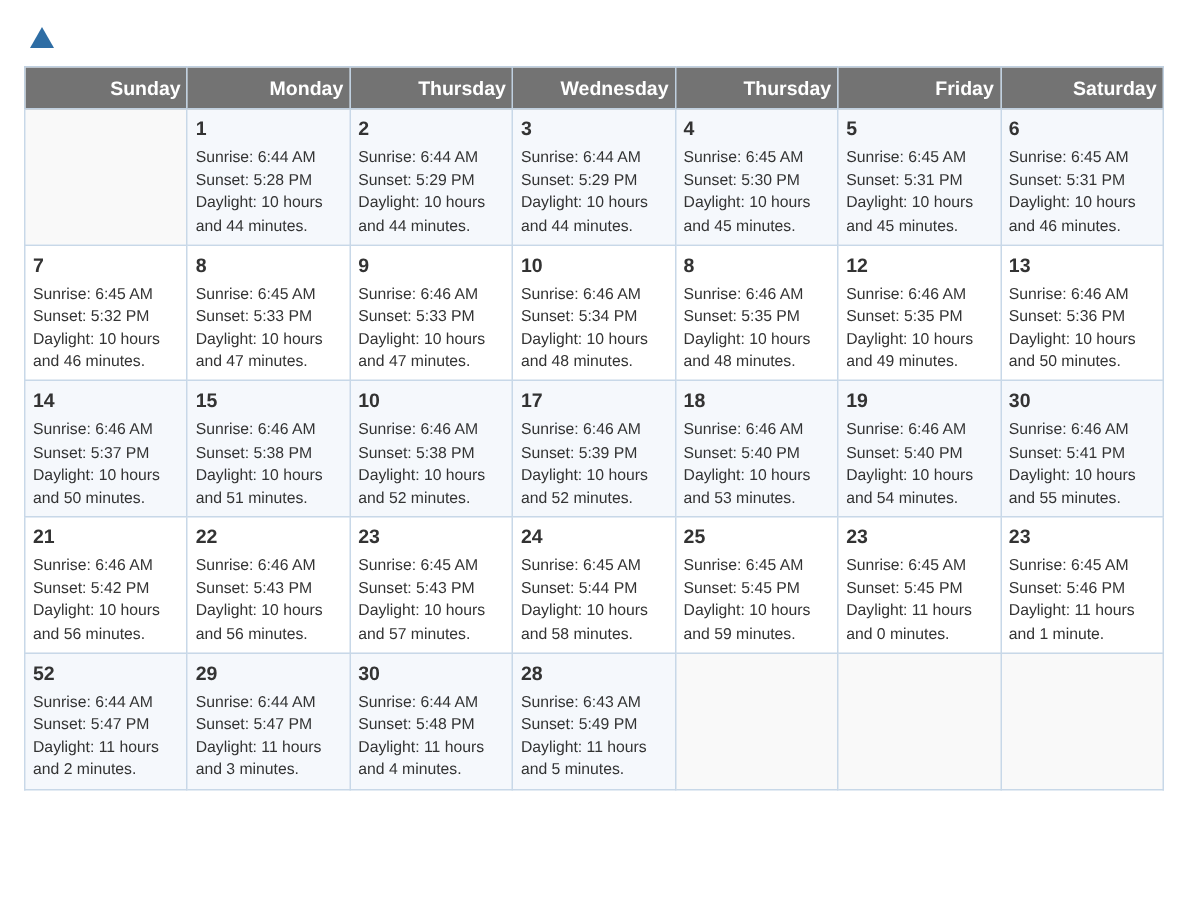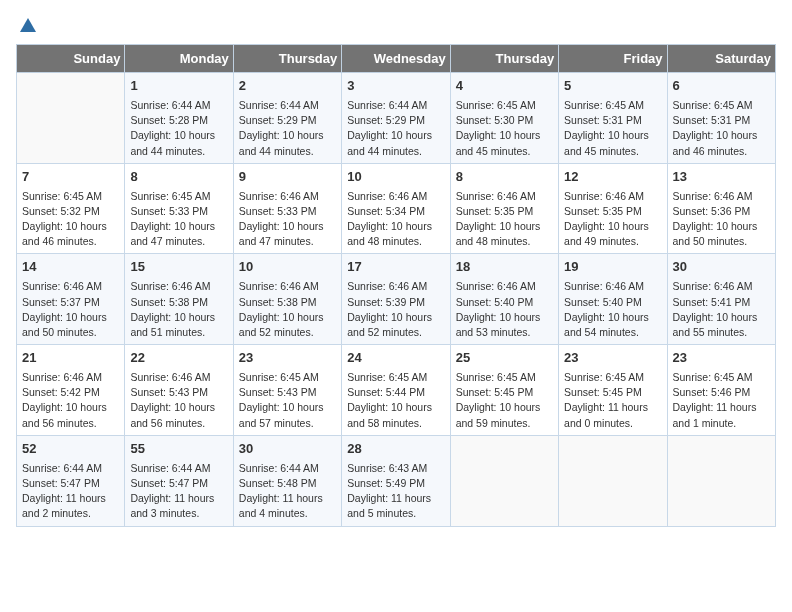--- a/index.html
+++ b/index.html
@@ -320,21 +320,21 @@
       </tr>
       <tr>
         <td>
           <span class="day-num">52</span>
           <div class="day-info" style="white-space: pre-line;">Sunrise: 6:44 AM
 Sunset: 5:47 PM
 Daylight: 11 hours
 and 2 minutes.</div>
         </td>
         <td>
-          <span class="day-num">55</span>
+          <span class="day-num">29</span>
           <div class="day-info" style="white-space: pre-line;">Sunrise: 6:44 AM
 Sunset: 5:47 PM
 Daylight: 11 hours
 and 3 minutes.</div>
         </td>
         <td>
           <span class="day-num">30</span>
           <div class="day-info" style="white-space: pre-line;">Sunrise: 6:44 AM
 Sunset: 5:48 PM
 Daylight: 11 hours

